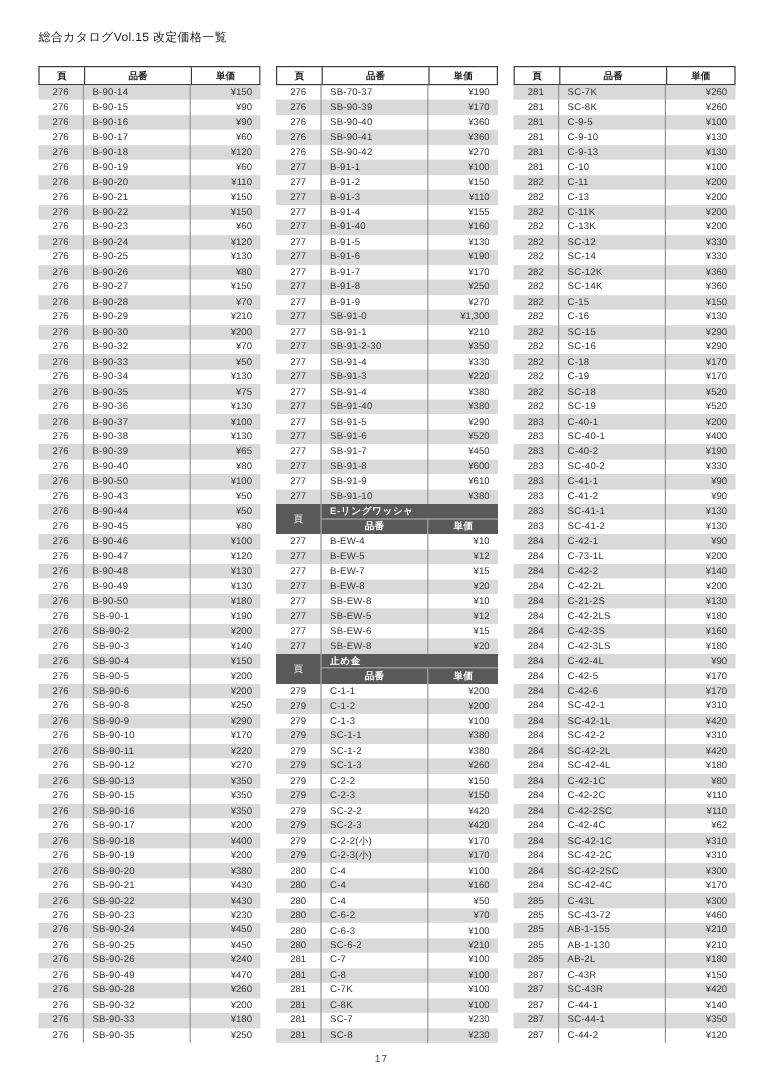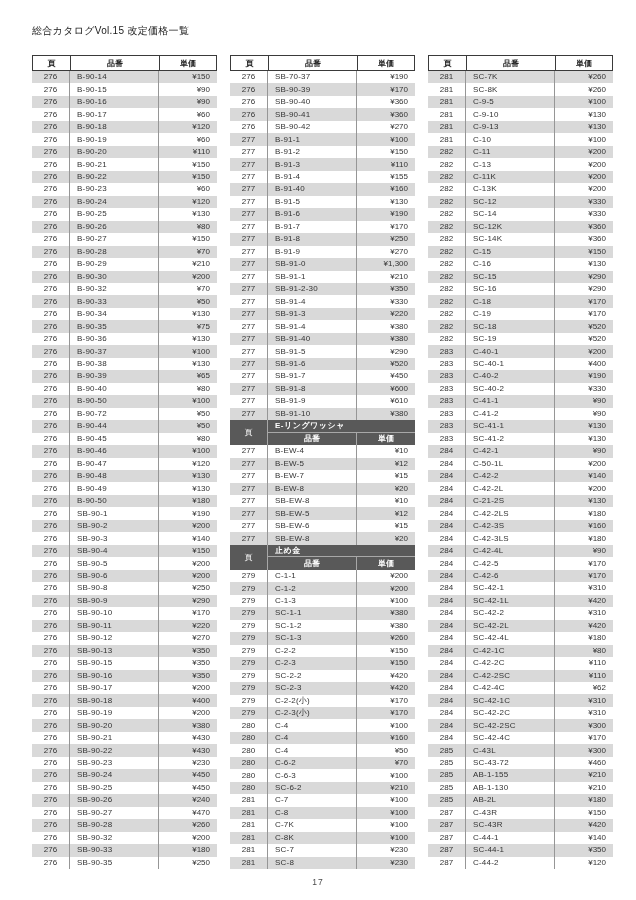--- a/index.html
+++ b/index.html
@@ -186,21 +186,21 @@
       <div class="tc tc-part">B-90-40</div>
       <div class="tc tc-price">¥80</div>
     </div>
     <div class="trow stripe">
       <div class="tc tc-page">276</div>
       <div class="tc tc-part">B-90-50</div>
       <div class="tc tc-price">¥100</div>
     </div>
     <div class="trow">
       <div class="tc tc-page">276</div>
-      <div class="tc tc-part">B-90-72</div>
+      <div class="tc tc-part">B-90-43</div>
       <div class="tc tc-price">¥50</div>
     </div>
     <div class="trow stripe">
       <div class="tc tc-page">276</div>
       <div class="tc tc-part">B-90-44</div>
       <div class="tc tc-price">¥50</div>
     </div>
     <div class="trow">
       <div class="tc tc-page">276</div>
       <div class="tc tc-part">B-90-45</div>
@@ -346,21 +346,21 @@
       <div class="tc tc-part">SB-90-25</div>
       <div class="tc tc-price">¥450</div>
     </div>
     <div class="trow stripe">
       <div class="tc tc-page">276</div>
       <div class="tc tc-part">SB-90-26</div>
       <div class="tc tc-price">¥240</div>
     </div>
     <div class="trow">
       <div class="tc tc-page">276</div>
-      <div class="tc tc-part">SB-90-27</div>
+      <div class="tc tc-part">SB-90-49</div>
       <div class="tc tc-price">¥470</div>
     </div>
     <div class="trow stripe">
       <div class="tc tc-page">276</div>
       <div class="tc tc-part">SB-90-28</div>
       <div class="tc tc-price">¥260</div>
     </div>
     <div class="trow">
       <div class="tc tc-page">276</div>
       <div class="tc tc-part">SB-90-32</div>
@@ -860,21 +860,21 @@
       <div class="tc tc-part">SC-41-2</div>
       <div class="tc tc-price">¥130</div>
     </div>
     <div class="trow stripe">
       <div class="tc tc-page">284</div>
       <div class="tc tc-part">C-42-1</div>
       <div class="tc tc-price">¥90</div>
     </div>
     <div class="trow">
       <div class="tc tc-page">284</div>
-      <div class="tc tc-part">C-50-1L</div>
+      <div class="tc tc-part">C-73-1L</div>
       <div class="tc tc-price">¥200</div>
     </div>
     <div class="trow stripe">
       <div class="tc tc-page">284</div>
       <div class="tc tc-part">C-42-2</div>
       <div class="tc tc-price">¥140</div>
     </div>
     <div class="trow">
       <div class="tc tc-page">284</div>
       <div class="tc tc-part">C-42-2L</div>

